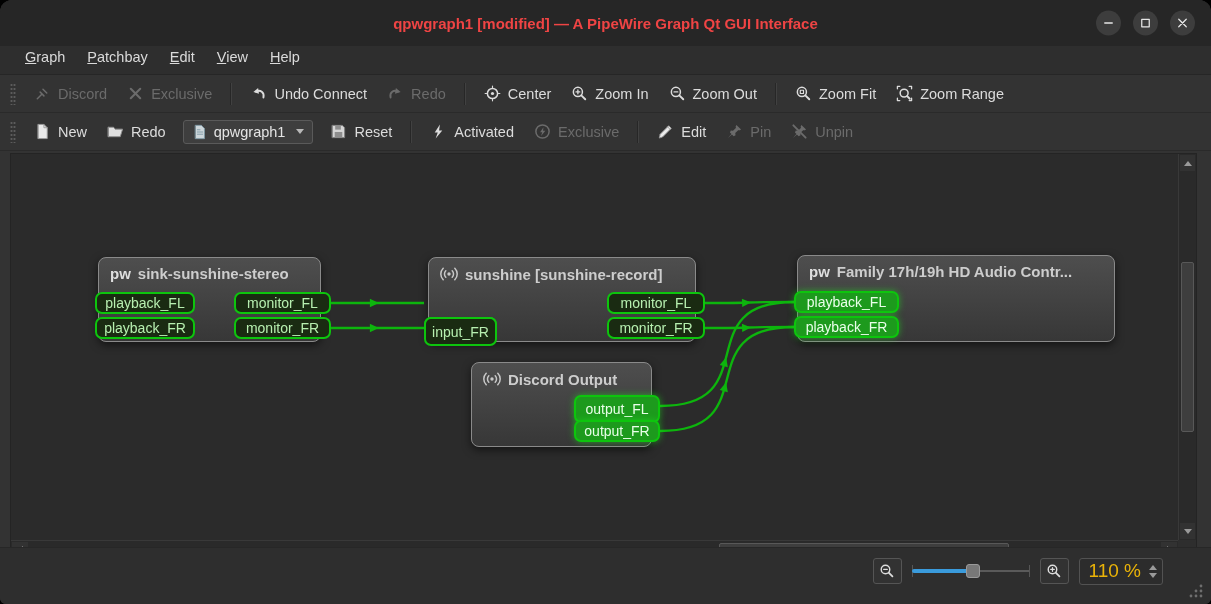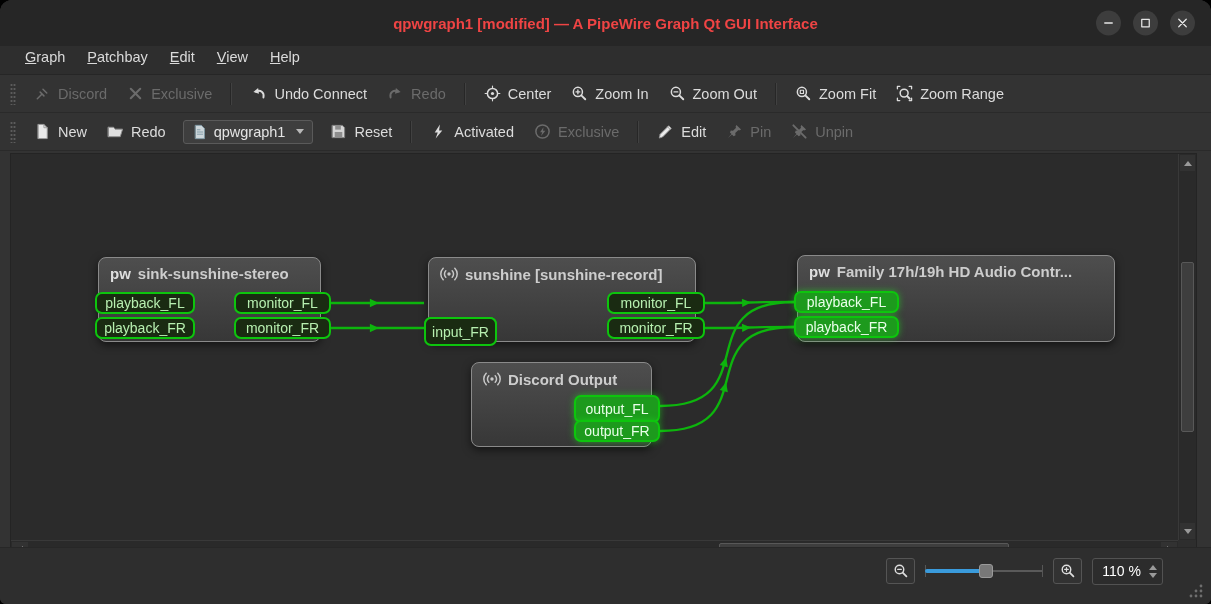--- a/index.html
+++ b/index.html
@@ -48,21 +48,21 @@
   .hthumb{position:absolute;top:2px;bottom:2px;left:708px;width:290px;background:#3e3e3e;border:1px solid #585858;border-radius:2px;box-sizing:border-box;}
   
   .statusbar{height:46px;background:#2e2e2e;border-top:1px solid #272727;display:flex;align-items:center;justify-content:flex-end;gap:10px;padding:0 48px 10px 0;flex:none;position:relative;}
   .sb-zoom{width:27px;height:24px;border:1px solid #555;border-radius:3px;background:#323232;display:flex;align-items:center;justify-content:center;color:#ddd;}
   .slider{width:118px;height:18px;position:relative;}
   .slider .tick{position:absolute;top:3px;height:12px;width:1px;background:#565656;}
   .slider .fill{position:absolute;left:0;top:7px;height:4px;background:#3a9bdc;border-radius:2px;}
   .slider .rest{position:absolute;top:8px;height:2px;right:0;background:#5a5a5a;}
   .slider .handle{position:absolute;top:2px;width:14px;height:14px;background:#787878;border:1px solid #9a9a9a;border-radius:3px;box-sizing:border-box;}
   .spinbox{display:flex;align-items:center;background:#2c2c2c;border:1px solid #525252;border-radius:3px;height:25px;padding:0 5px 0 9px;gap:8px;}
-  .spin-text{color:#ffffff;font-size:14px;}
+  .spin-text{color:#eab308;font-size:19px;}
   .spin-arrows{display:flex;flex-direction:column;gap:3px;}
   .grip{position:absolute;right:7px;bottom:5px;}
 </style>
 </head>
 <body>
 
 <div class="window">
 
   <div class="titlebar">
     <div class="title">qpwgraph1 [modified] — A PipeWire Graph Qt GUI Interface</div>

